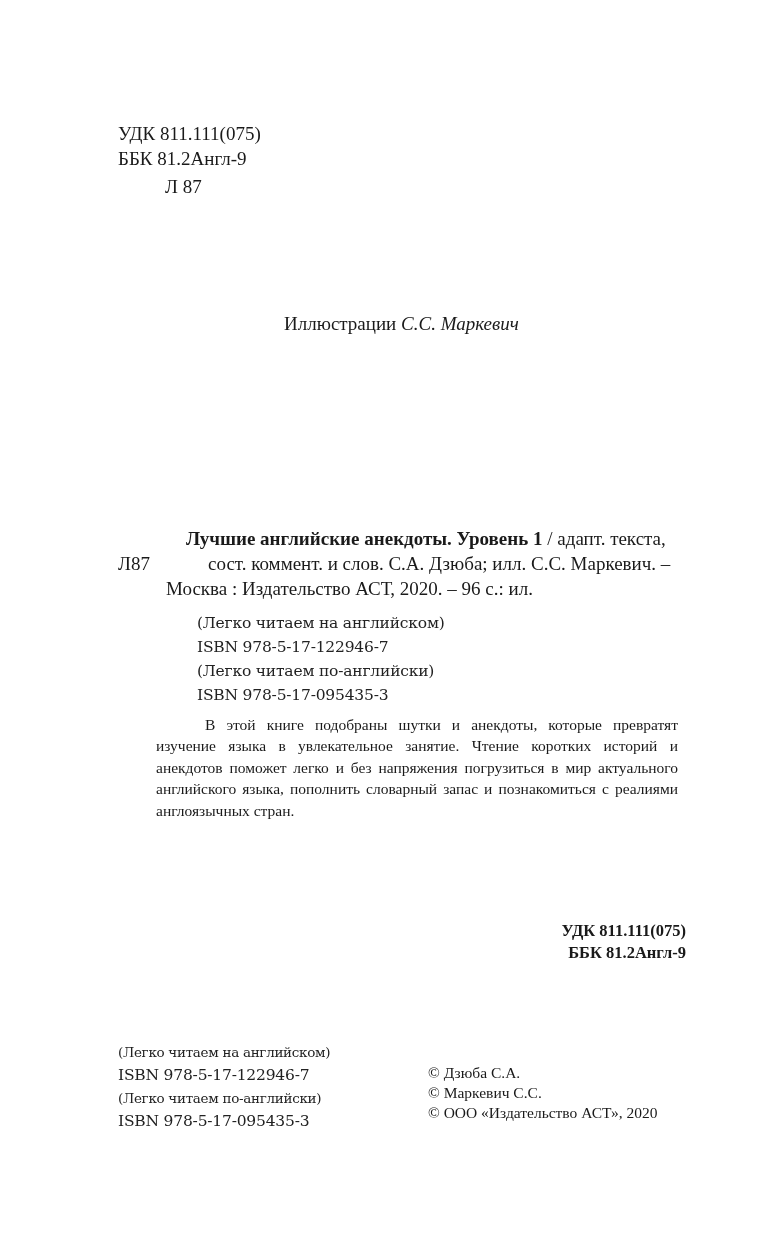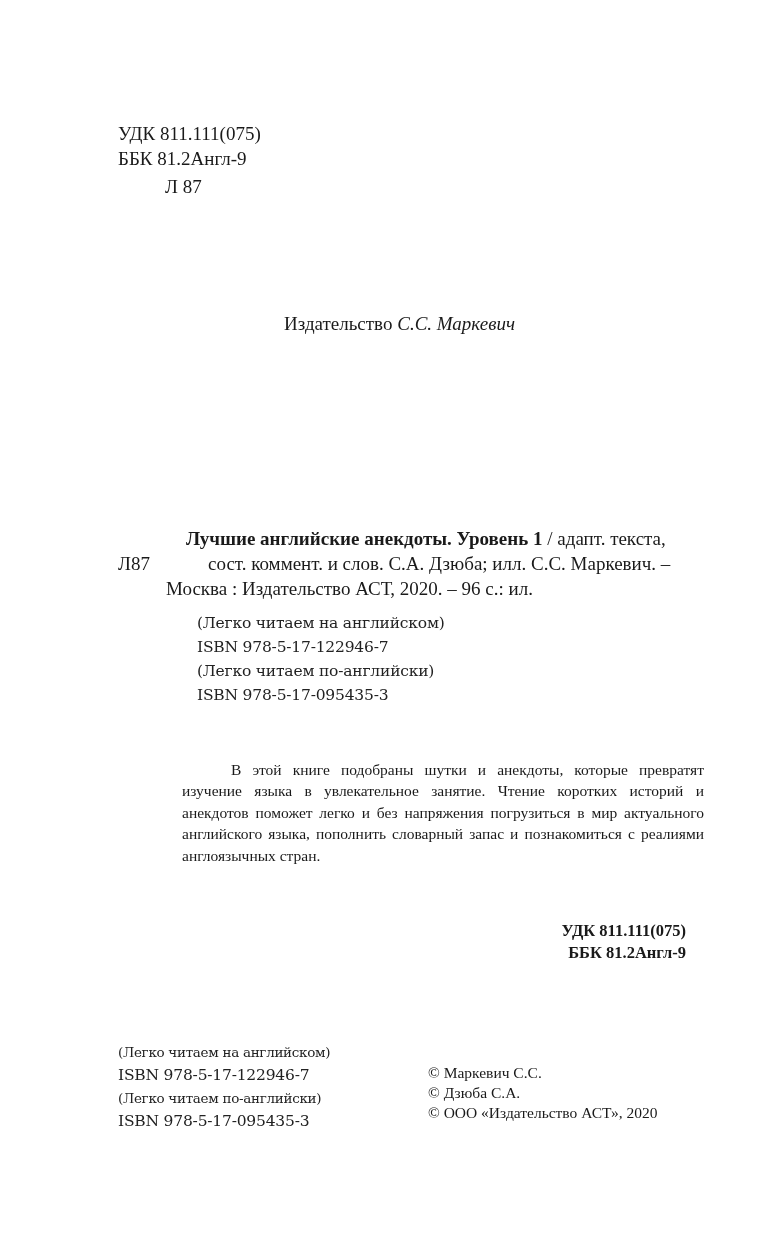--- a/index.html
+++ b/index.html
@@ -17,51 +17,51 @@
     .right { text-align: right; }
   </style>
 </head>
 <body>
 
 <div class="abs t18" style="left:118px; top:121px;">УДК 811.111(075)</div>
 <div class="abs t18" style="left:118px; top:146px;">ББК 81.2Англ-9</div>
 <div class="abs t18" style="left:165px; top:174px;">Л 87</div>
 
 <div class="abs t18" style="left:284px; top:311px;">
-  <span>Издательство</span>
+  <span>Иллюстрации</span>
   <span class="italic">С.С. Маркевич</span>
 </div>
 
 <div class="abs t18" style="left:118px; top:551px;">Л87</div>
 <div class="abs t18" style="left:186px; top:526px; width:502px;">
   <span class="bold">Лучшие английские анекдоты. Уровень 1</span><span> / адапт. текста,</span>
 </div>
 <div class="abs t18" style="left:168px; top:551px;margin-left:40px;">сост. коммент. и слов. С.А. Дзюба; илл. С.С. Маркевич. –</div>
 <div class="abs t18" style="left:166px; top:576px;">Москва : Издательство АСТ, 2020. – 96 с.: ил.</div>
 
 <div class="abs sans-ish" style="left:197px; top:611px;">
   <div>(Легко читаем на английском)</div>
   <div>ISBN 978-5-17-122946-7</div>
   <div>(Легко читаем по-английски)</div>
   <div>ISBN 978-5-17-095435-3</div>
 </div>
 
-<div class="abs body-text" style="left:182px; top:714px; width:522px; white-space:normal;margin-top:45px;">
+<div class="abs body-text" style="left:156px; top:714px; width:522px; white-space:normal;">
   <div class="para">В этой книге подобраны шутки и анекдоты, которые превратят изучение языка в увлекательное занятие. Чтение коротких историй и анекдотов поможет легко и без напряжения погрузиться в мир актуального английского языка, пополнить словарный запас и познакомиться с реалиями англоязычных стран.</div>
 </div>
 
 <div class="abs bold right" style="right:82px; top:920px; font-size:16.5px; line-height:22px;">
   <div>УДК 811.111(075)</div>
   <div>ББК 81.2Англ-9</div>
 </div>
 
 <div class="abs" style="left:118px; top:1041px;">
   <div style="font-family:'DejaVu Serif',serif; font-size:13.5px; line-height:23px; color:#222; letter-spacing:-0.3px;">(Легко читаем на английском)</div>
   <div style="font-family:'DejaVu Serif',serif; font-size:15.5px; line-height:23px; color:#222; letter-spacing:-0.2px;">ISBN 978-5-17-122946-7</div>
   <div style="font-family:'DejaVu Serif',serif; font-size:13.5px; line-height:23px; color:#222; letter-spacing:-0.3px;">(Легко читаем по-английски)</div>
   <div style="font-family:'DejaVu Serif',serif; font-size:15.5px; line-height:23px; color:#222; letter-spacing:-0.2px;">ISBN 978-5-17-095435-3</div>
 </div>
 
 <div class="abs" style="left:428px; top:1063px; font-size:15.5px; line-height:20px;">
+  <div>© Дзюба С.А.</div>
   <div>© Маркевич С.С.</div>
-  <div>© Дзюба С.А.</div>
   <div>© ООО «Издательство АСТ», 2020</div>
 </div>
 
 </body></html>

